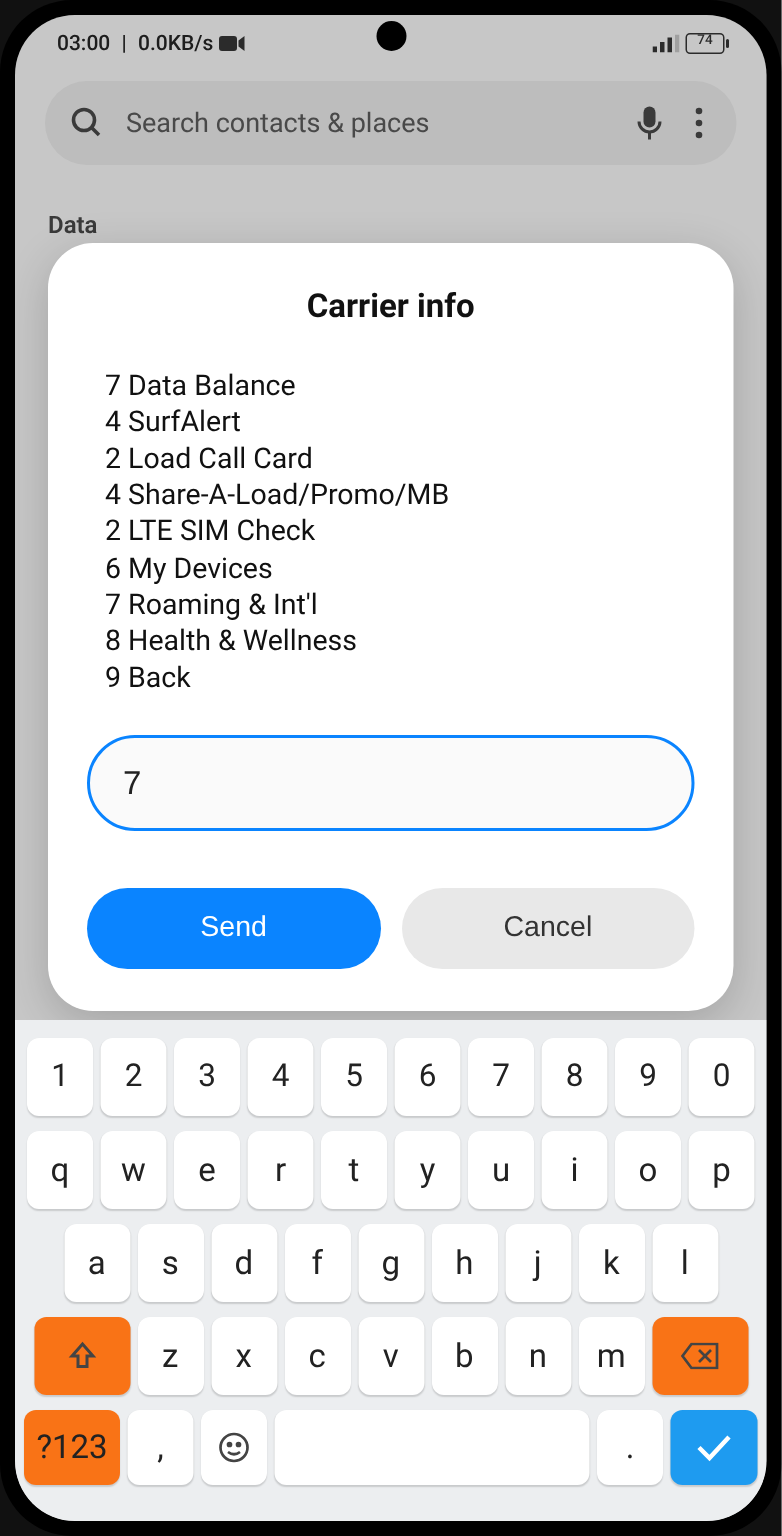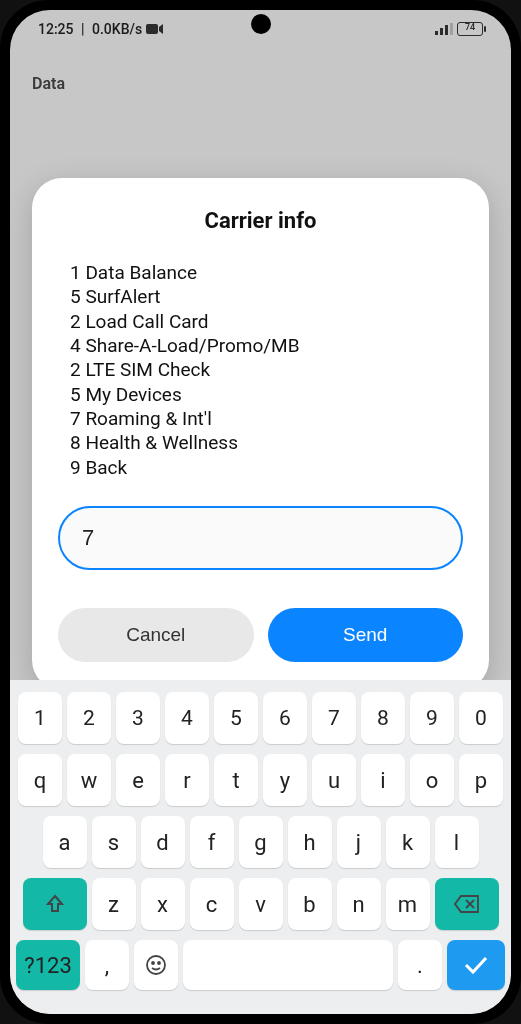--- a/index.html
+++ b/index.html
@@ -67,21 +67,21 @@
   
   .dim {
     position: absolute; inset: 0;
     background: rgba(0,0,0,0.14);
     pointer-events: none;
   }
 
   
   .dialog {
     position: absolute;
-    top: 168px; left: 22px; right: 22px;
+    top: 152px; left: 22px; right: 22px;
     background: #fff;
     border-radius: 30px;
     padding: 30px 26px 28px 26px;
     box-shadow: 0 8px 30px rgba(0,0,0,0.18);
   }
   .dialog-title {
     text-align: center;
     font-size: 22px; font-weight: 700; color: #111;
     margin-bottom: 28px;
   }
@@ -125,37 +125,37 @@
     background: #fff; border-radius: 8px;
     height: 52px;
     display: flex; align-items: center; justify-content: center;
     font-size: 22px; color: #222;
     box-shadow: 0 1px 1px rgba(0,0,0,0.15);
     cursor: pointer;
     user-select: none;
   }
   .key-num  { width: 44px; font-size: 21px; }
   .key-l    { width: 44px; }
-  .key-wide { width: 64px; background: #14b8a6; }
+  .key-wide { width: 64px; background: #f97316; }
   .key-space { flex: 1; }
   .key-enter { width: 58px; background: #1e9bf0; color: #fff; }
   .kb-row.bottom .key { height: 50px; }
   .kb-row.row2 { padding: 0 22px; }
 
 </style>
 </head>
 <body>
 
 <div class="phone-frame">
   <div class="notch"></div>
   <div class="screen">
 
     <div class="status-bar">
       <div class="status-left">
-        <span>12:25</span>
+        <span>03:00</span>
         <span>&nbsp;|&nbsp;</span>
         <span>0.0KB/s</span>
         <svg width="18" height="12" viewBox="0 0 18 12">
             <rect x="0" y="1" width="12" height="10" rx="2" fill="#333"></rect>
             <path d="M13 4 L17 1 V11 L13 8 Z" fill="#333"></path>
           </svg>
       </div>
       <div class="status-right">
         <svg width="18" height="12" viewBox="0 0 18 12">
             <rect x="0" y="8" width="3" height="4" fill="#333"></rect>
@@ -163,42 +163,59 @@
             <rect x="10" y="2" width="3" height="10" fill="#333"></rect>
             <rect x="15" y="0" width="3" height="12" fill="#bbb"></rect>
           </svg>
         <span class="battery-box">
           <span class="battery-fill"></span>
           <span class="battery-txt">74</span>
         </span>
       </div>
     </div>
 
+    <div class="search-bar">
+      <svg width="24" height="24" viewBox="0 0 24 24" fill="none" stroke="#444" stroke-width="2.4">
+          <circle cx="10" cy="10" r="7"></circle>
+          <line x1="20" y1="20" x2="15" y2="15"></line>
+        </svg>
+      <span class="search-text">Search contacts &amp; places</span>
+      <svg width="20" height="24" viewBox="0 0 20 24" fill="#444">
+          <rect x="6" y="1" width="8" height="14" rx="4"></rect>
+          <path d="M3 11a7 7 0 0 0 14 0" stroke="#444" stroke-width="2" fill="none"></path>
+          <line x1="10" y1="18" x2="10" y2="23" stroke="#444" stroke-width="2"></line>
+        </svg>
+      <svg width="18" height="22" viewBox="0 0 6 22" fill="#444">
+          <circle cx="3" cy="3" r="2.2"></circle>
+          <circle cx="3" cy="11" r="2.2"></circle>
+          <circle cx="3" cy="19" r="2.2"></circle>
+        </svg>
+    </div>
 
     <div class="section-label">Data</div>
 
     <div class="dim"></div>
 
     <div class="dialog">
       <div class="dialog-title">Carrier info</div>
       <div class="menu-list" id="menu-list">
-          <div>1 Data Balance</div>
-          <div>5 SurfAlert</div>
+          <div>7 Data Balance</div>
+          <div>4 SurfAlert</div>
           <div>2 Load Call Card</div>
           <div>4 Share-A-Load/Promo/MB</div>
           <div>2 LTE SIM Check</div>
-          <div>5 My Devices</div>
+          <div>6 My Devices</div>
           <div>7 Roaming &amp; Int'l</div>
           <div>8 Health &amp; Wellness</div>
           <div>9 Back</div>
         </div>
       <input class="ussd-input" value="7" style="">
       <div class="dialog-buttons">
+        <button class="btn btn-send">Send</button>
         <button class="btn btn-cancel">Cancel</button>
-        <button class="btn btn-send">Send</button>
       </div>
     </div>
 
     <div class="keyboard">
       <div class="kb-row" id="kb-num">
           <div class="key key-num">1</div>
           <div class="key key-num">2</div>
           <div class="key key-num">3</div>
           <div class="key key-num">4</div>
           <div class="key key-num">5</div>

